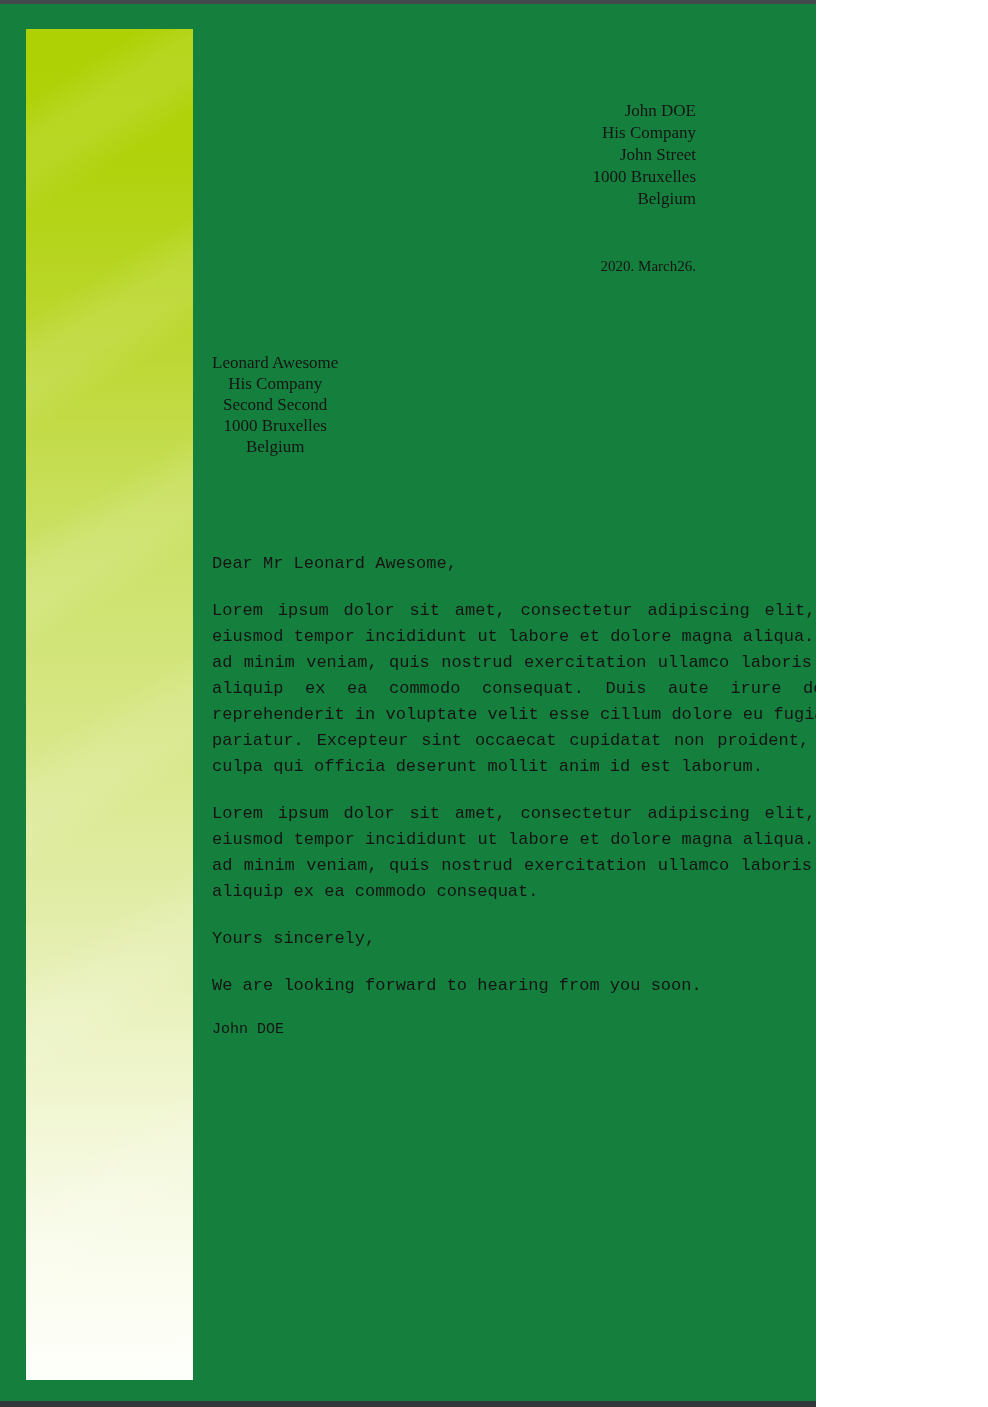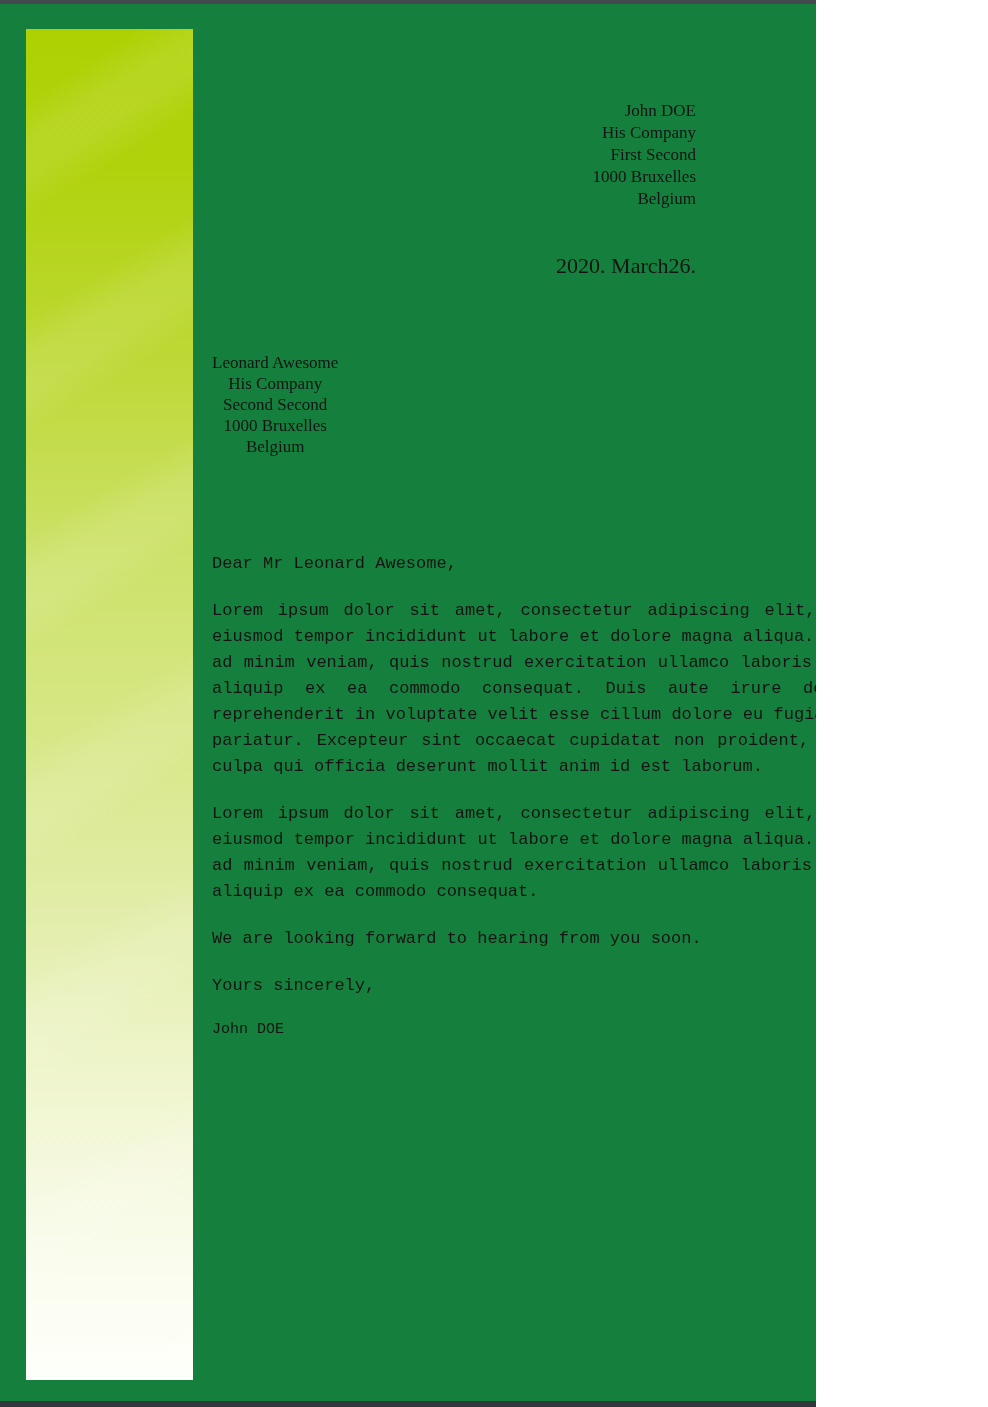--- a/index.html
+++ b/index.html
@@ -58,21 +58,21 @@
     text-align: right;
     font-size: 17px;
     line-height: 22px;
     white-space: nowrap;
   }
   .dateline {
     position: absolute;
     top: 255px;
     right: 120px;
     text-align: right;
-    font-size: 22px;
+    font-size: 15px;
     line-height: 22px;
     white-space: nowrap;
   }
   .recipient {
     position: absolute;
     top: 352px;
     left: 212px;
     text-align: center;
     font-size: 17px;
     line-height: 21px;
@@ -105,37 +105,37 @@
 
   <div class="edge edge-top"></div>
   <div class="edge edge-right"></div>
   <div class="edge edge-bottom"></div>
 
   <div class="sidebar"></div>
 
   <div class="sender">
     <div>John DOE</div>
     <div>His Company</div>
-    <div>First Second</div>
+    <div>John Street</div>
     <div>1000 Bruxelles</div>
     <div>Belgium</div>
   </div>
 
   <div class="dateline">2020. March26.</div>
 
   <div class="recipient">
     <div>Leonard Awesome</div>
     <div>His Company</div>
     <div>Second Second</div>
     <div>1000 Bruxelles</div>
     <div>Belgium</div>
   </div>
 
   <div class="letter-body">
     <p>Dear Mr Leonard Awesome,</p>
     <p class="para-justified">Lorem ipsum dolor sit amet, consectetur adipiscing elit, sed do eiusmod tempor incididunt ut labore et dolore magna aliqua. Ut enim ad minim veniam, quis nostrud exercitation ullamco laboris nisi ut aliquip ex ea commodo consequat. Duis aute irure dolor in reprehenderit in voluptate velit esse cillum dolore eu fugiat nulla pariatur. Excepteur sint occaecat cupidatat non proident, sunt in culpa qui officia deserunt mollit anim id est laborum.</p>
     <p class="para-justified">Lorem ipsum dolor sit amet, consectetur adipiscing elit, sed do eiusmod tempor incididunt ut labore et dolore magna aliqua. Ut enim ad minim veniam, quis nostrud exercitation ullamco laboris nisi ut aliquip ex ea commodo consequat.</p>
+    <p>Yours sincerely,</p>
     <p>We are looking forward to hearing from you soon.</p>
-    <p>Yours sincerely,</p>
     <p class="signature">John DOE</p>
   </div>
 
 </div>
 
 </body></html>

